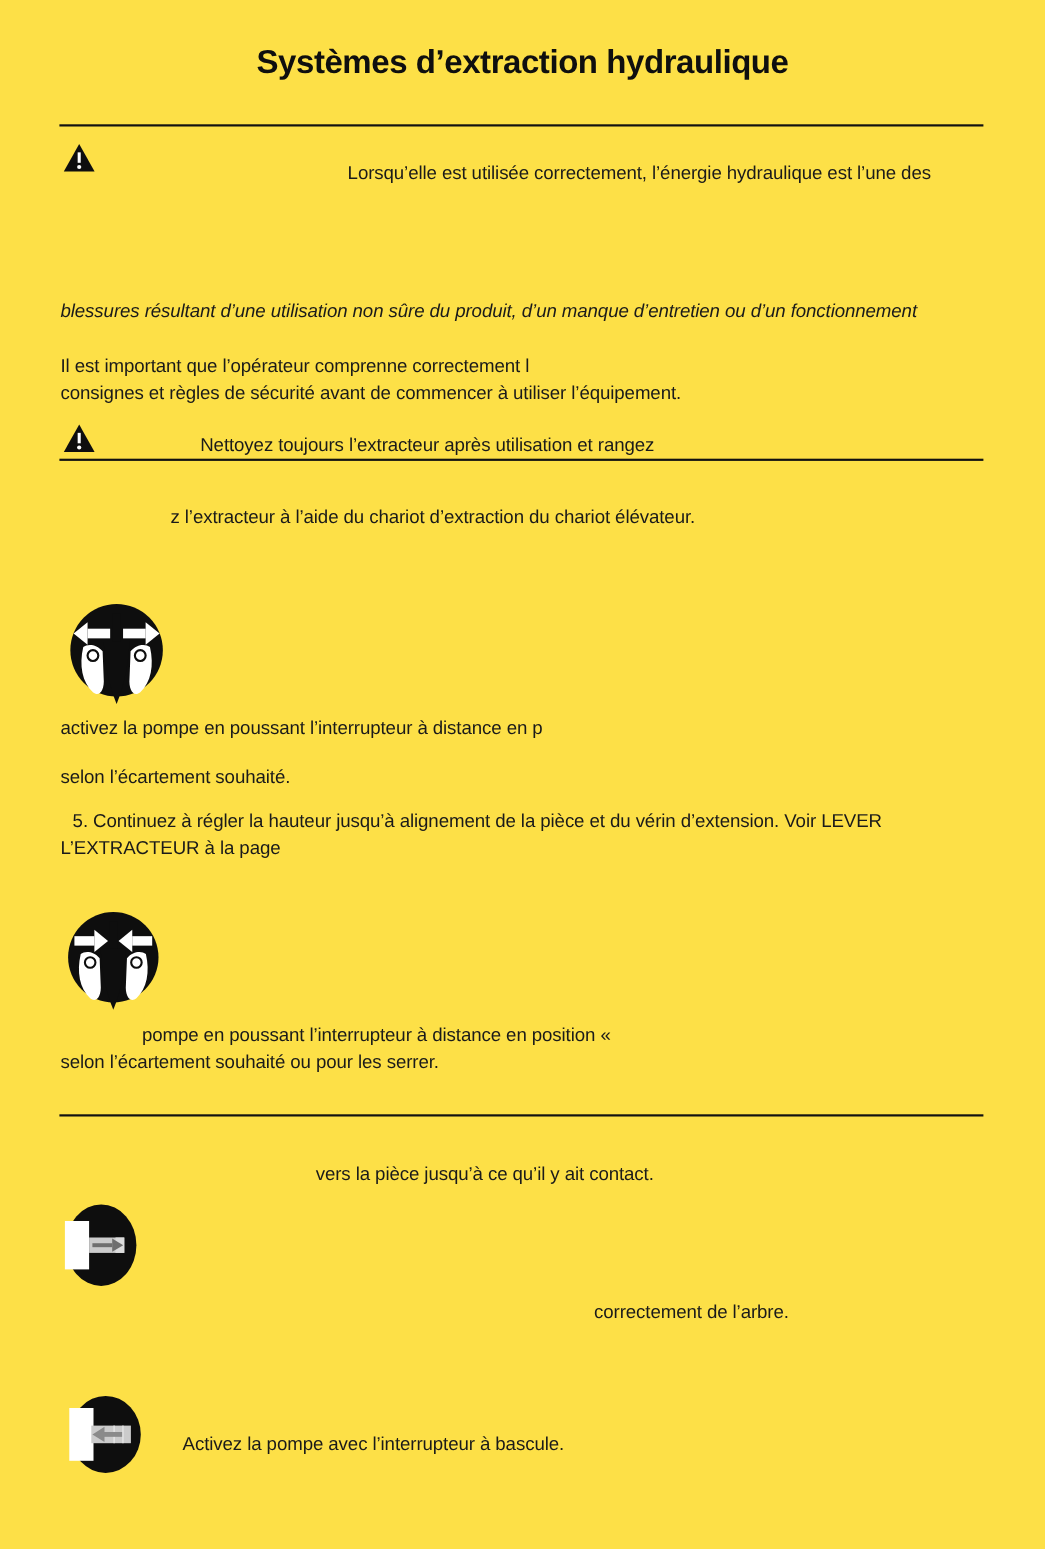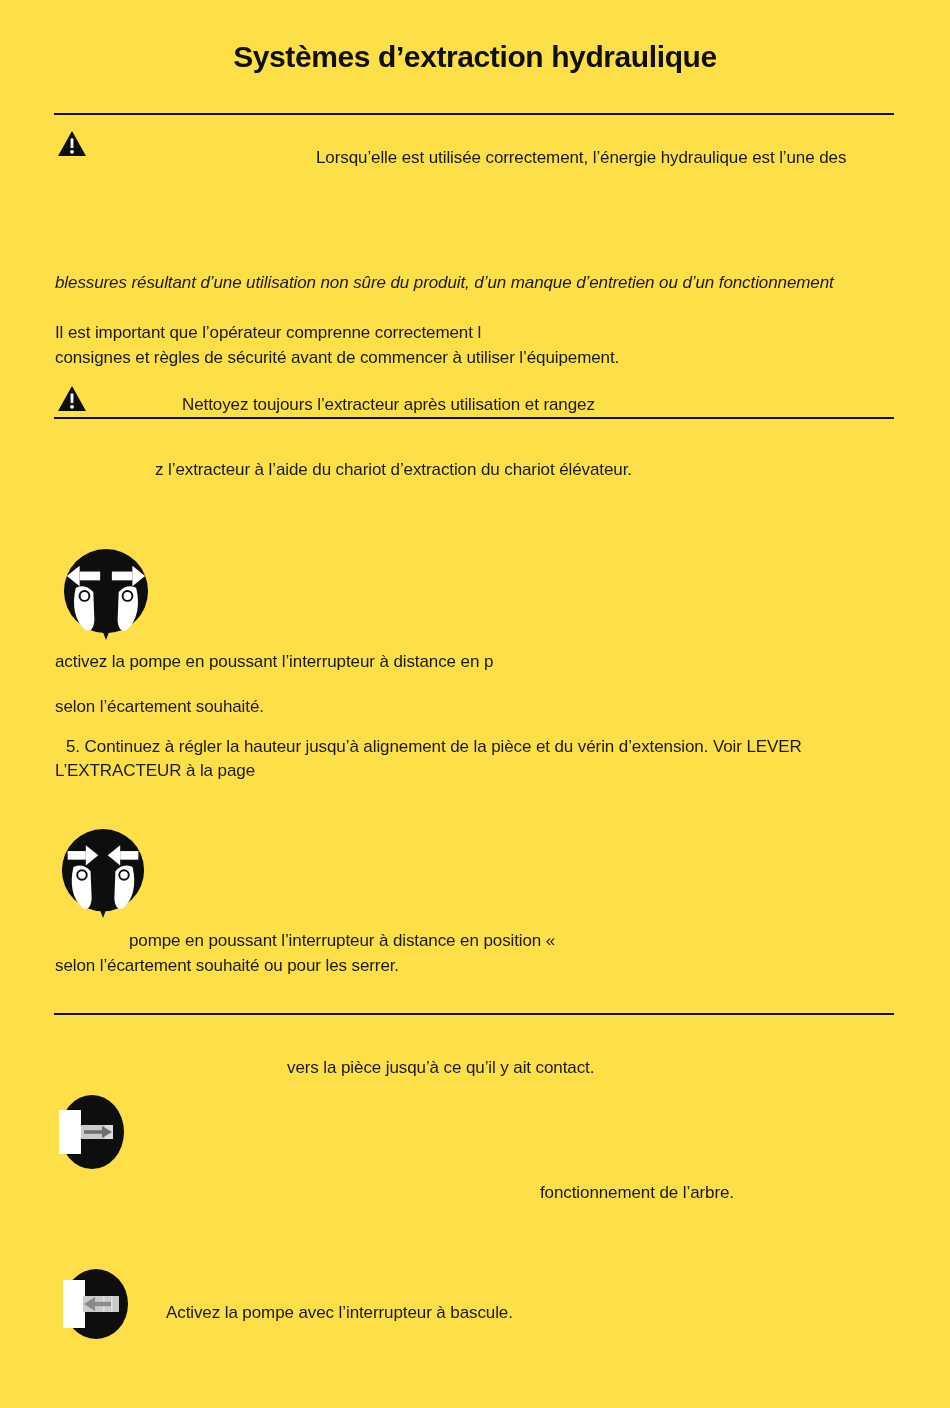--- a/index.html
+++ b/index.html
@@ -118,21 +118,21 @@
     <svg width="66" height="76" viewBox="0 0 66 76">
       <ellipse cx="33" cy="38" rx="32" ry="37" fill="#0e0e0e"></ellipse>
       <rect x="-8" y="16" width="30" height="44" fill="#ffffff"></rect>
       <rect x="22" y="31" width="32" height="14" fill="#cbcbcb"></rect>
       <rect x="46" y="31" width="8" height="14" fill="#dcdcdc"></rect>
       <rect x="25" y="36.2" width="18" height="3.6" fill="#6f6f6f"></rect>
       <polygon points="43,32 43,44 53,38" fill="#6f6f6f"></polygon>
     </svg>
   </div>
 
-  <div class="t" style="left:540px;top:1182px;">fonctionnement de l’arbre.</div>
+  <div class="t" style="left:540px;top:1182px;">correctement de l’arbre.</div>
 
   <div class="icon" style="left:63px;top:1268px;">
     <svg width="70" height="72" viewBox="0 0 70 72">
       <ellipse cx="33" cy="36" rx="32" ry="35" fill="#0e0e0e"></ellipse>
       <rect x="-8" y="12" width="30" height="48" fill="#ffffff"></rect>
       <rect x="20" y="28" width="36" height="16" fill="#cbcbcb"></rect>
       <rect x="40" y="28" width="1.5" height="16" fill="#e2e2e2"></rect>
       <rect x="48" y="28" width="1.5" height="16" fill="#e2e2e2"></rect>
       <rect x="30" y="33.8" width="18" height="4.4" fill="#8a8a8a"></rect>
       <polygon points="32,29 32,43 21,36" fill="#8a8a8a"></polygon>

